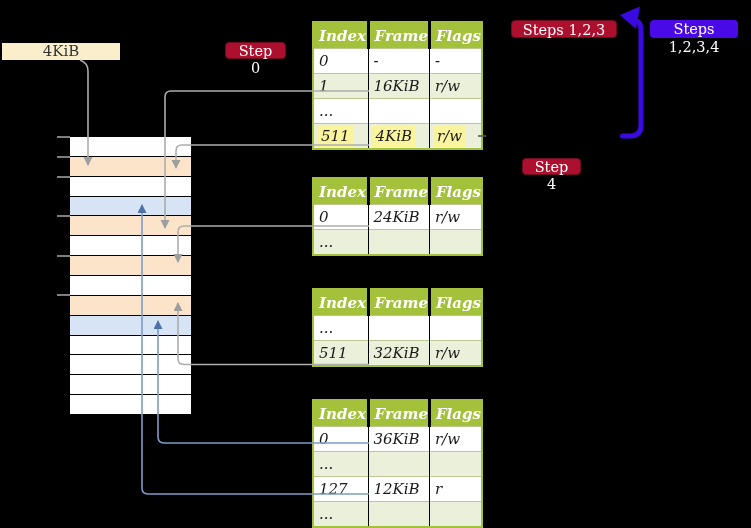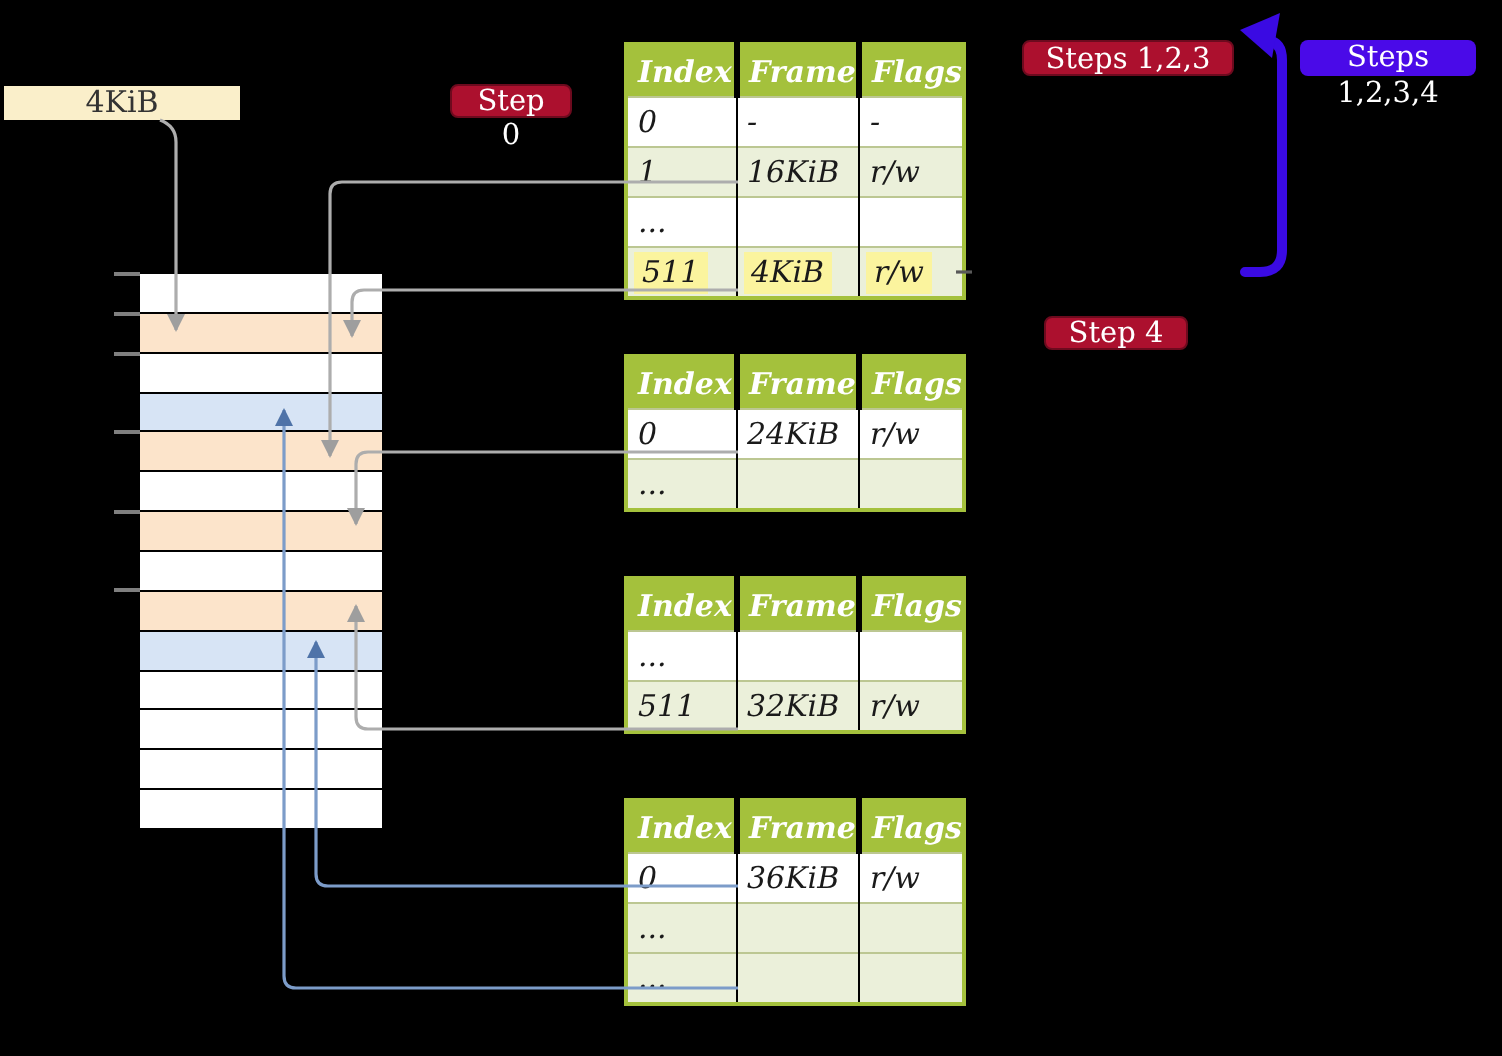--- a/index.html
+++ b/index.html
@@ -18,21 +18,21 @@
   }
   .badge{
     color:#fff;font-size:14.5px;line-height:17px;height:17px;
     text-align:center;border-radius:4px;padding:0 6px;box-sizing:border-box;
   }
   .badge.red{background:var(--badge-red-bg,#AC102E);border:1px solid #6d0a1e;}
   .badge.blue{background:var(--badge-blue-bg,#4A0AE8);}
   .b-step0{left:188px;top:42px;width:61px;margin-left:37px;}
   .b-steps123{left:511px;top:20px;width:106px;height:18px;line-height:18px;}
   .b-steps1234{left:650px;top:20px;width:88px;height:18px;line-height:18px;}
-  .b-step4{left:522px;top:158px;width:72px;}
+  .b-step4{left:522px;top:158px;width:59px;}
 
   
   .memcol{
     left:70px;top:137px;width:121px;height:277px;
     display:grid;grid-template-rows:repeat(14,1fr);gap:1px;background:#000;
   }
   .mem-row.free{background:var(--mem-free,#fff);}
   .mem-row.page-table{background:var(--mem-page-table,#FCE4CB);}
   .mem-row.mapped-page{background:var(--mem-mapped-page,#D7E4F5);}
   .tick{left:57px;width:13px;height:2px;background:var(--tick,#7F7F7F);}
@@ -204,20 +204,25 @@
       <tr>
         <td>0</td>
         <td>36KiB</td>
         <td>r/w</td>
       </tr>
       <tr class="shaded">
         <td>...</td>
         <td></td>
         <td></td>
       </tr>
+      <tr>
+        <td>127</td>
+        <td>12KiB</td>
+        <td>r</td>
+      </tr>
       <tr class="shaded">
         <td>...</td>
         <td></td>
         <td></td>
       </tr>
     </tbody>
   </table>
 
 <svg class="overlay" width="751" height="528" viewBox="0 0 751 528">
   <defs>

